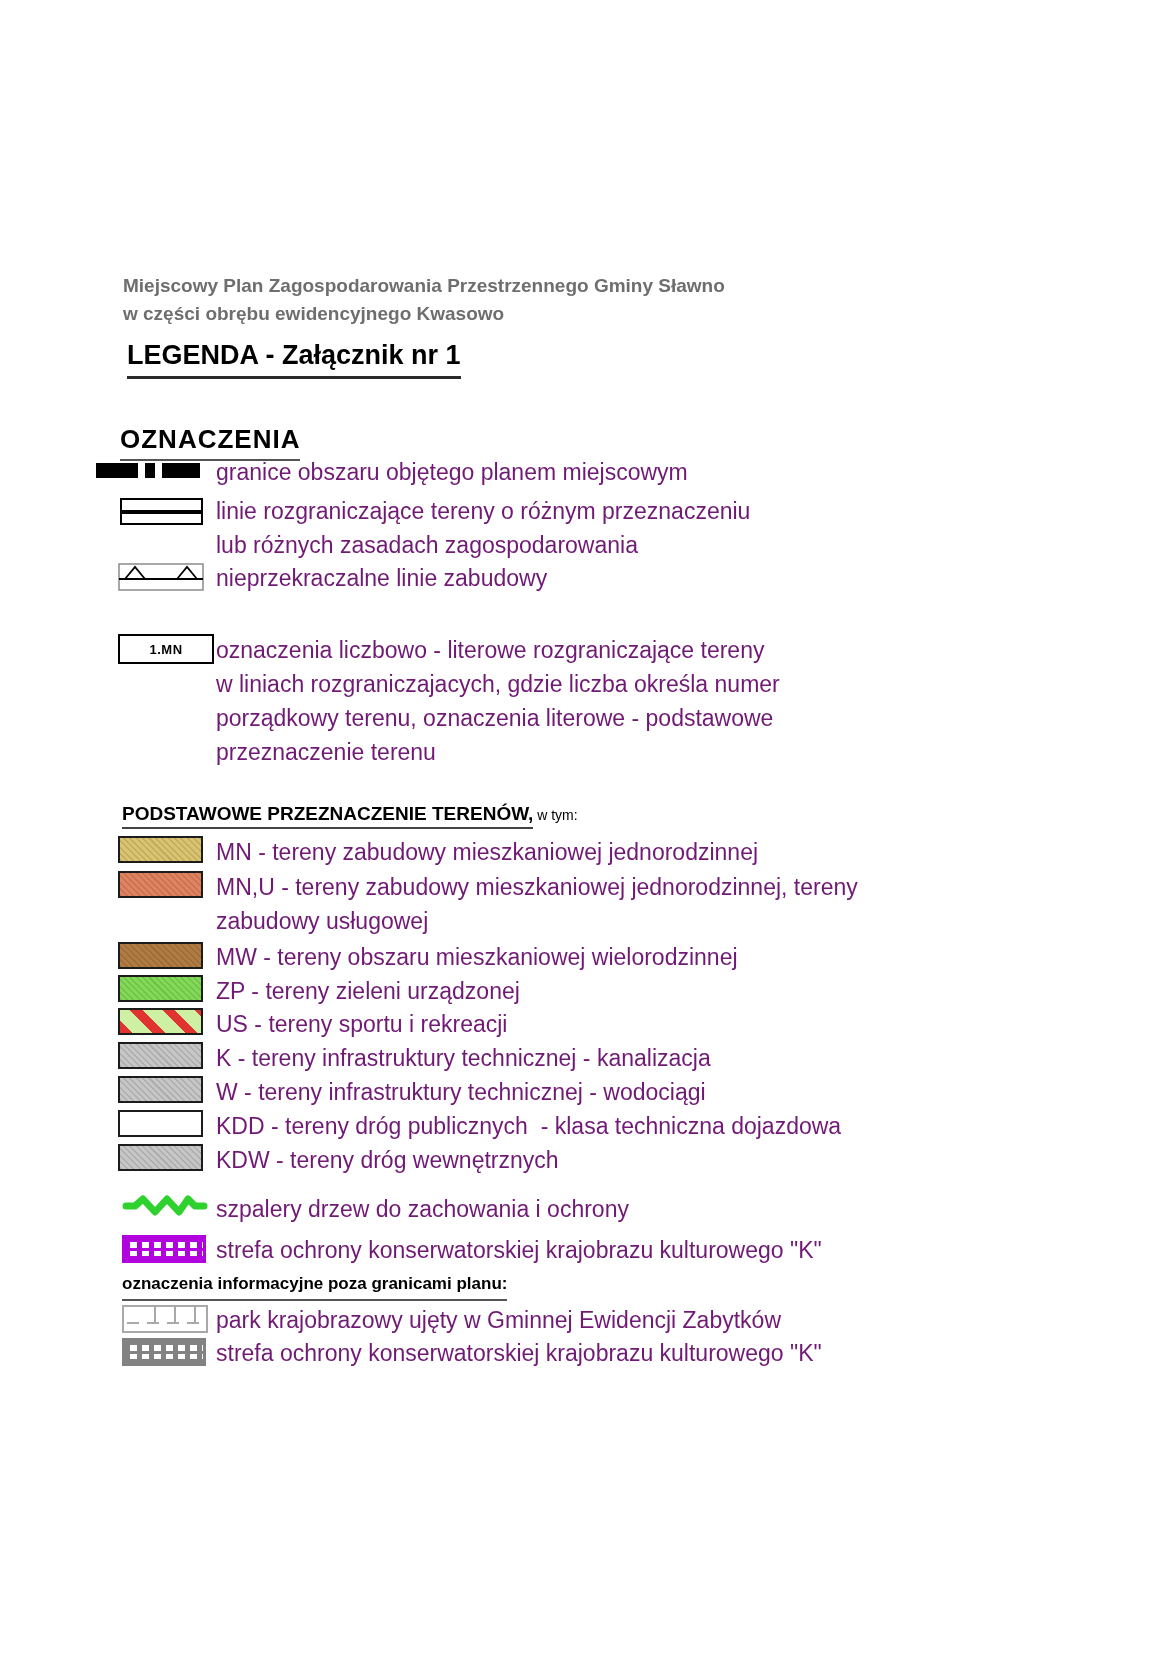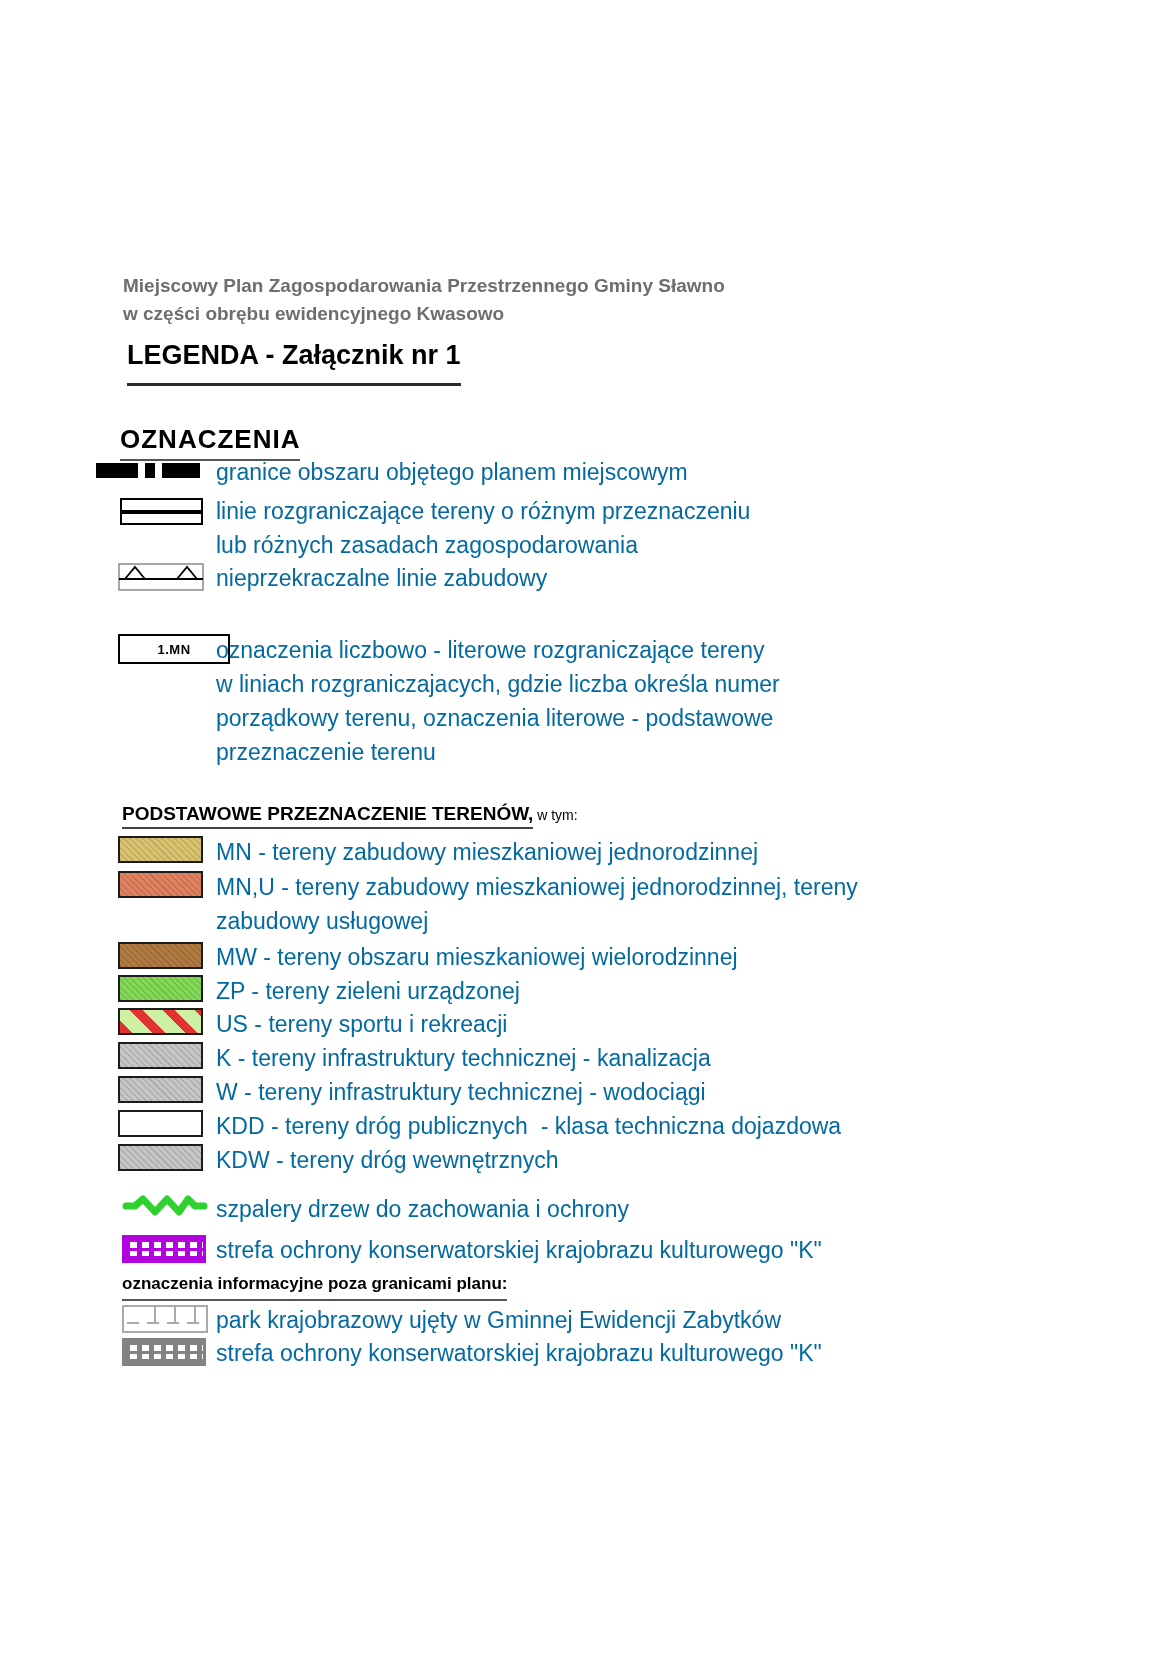--- a/index.html
+++ b/index.html
@@ -12,32 +12,32 @@
     overflow:hidden;
   }
   .hdr{
     position:absolute;left:123px;top:272px;
     font-size:19px;font-weight:bold;line-height:28px;color:#6e6e6e;
     white-space:pre-wrap;
   }
   .doc-title{
     position:absolute;left:127px;top:340px;
     font-size:27px;font-weight:bold;
-    border-bottom:3px solid #2a2a2a;padding-bottom:12px;
+    border-bottom:3px solid #2a2a2a;padding-bottom:5px;
   }
   .sec-title{
     position:absolute;left:120px;top:416px;
     font-size:26px;font-weight:bold;letter-spacing:1px;
     border-bottom:2px solid #555;padding-bottom:4px;margin-top:8px;
   }
   .row{position:absolute;left:0;width:1169px;}
   .sym{position:absolute;box-sizing:border-box;}
   .lbl{
     position:absolute;left:216px;top:0;
-    font-size:23px;line-height:34px;color:#0369a1;
+    font-size:23px;line-height:34px;color:#701a75;
     white-space:pre-wrap;
   }
   
   .bars{display:flex;gap:7px;height:15px;}
   .bar{display:inline-block;height:15px;background:#000;}
   
   .midline{
     width:83px;height:27px;border:2px solid #000;background:#fff;position:absolute;
   }
   .midline::after{
@@ -48,21 +48,21 @@
   .swatch.hatch::before{
     content:"";position:absolute;inset:0;
     background:repeating-linear-gradient(45deg,rgba(0,0,0,0.12) 0 1.5px,transparent 1.5px 4.5px);
   }
   .swatch.stripes::before{
     content:"";position:absolute;inset:0;
     background:repeating-linear-gradient(45deg,#e23333 0 9px,transparent 9px 23px);
   }
   
   .codebox{
-    width:112px;height:30px;border:2px solid #000;background:#fff;
+    width:96px;height:30px;border:2px solid #000;background:#fff;
     display:flex;align-items:center;justify-content:center;
     font-size:13px;font-weight:bold;letter-spacing:0.5px;
   }
   
   .subhead{
     position:absolute;left:122px;font-size:19px;font-weight:bold;
   }
   .subhead .u{border-bottom:2px solid #444;padding-bottom:3px;}
   .subhead .n{font-weight:normal;font-size:14px;text-align:right;}
   .infohead{

